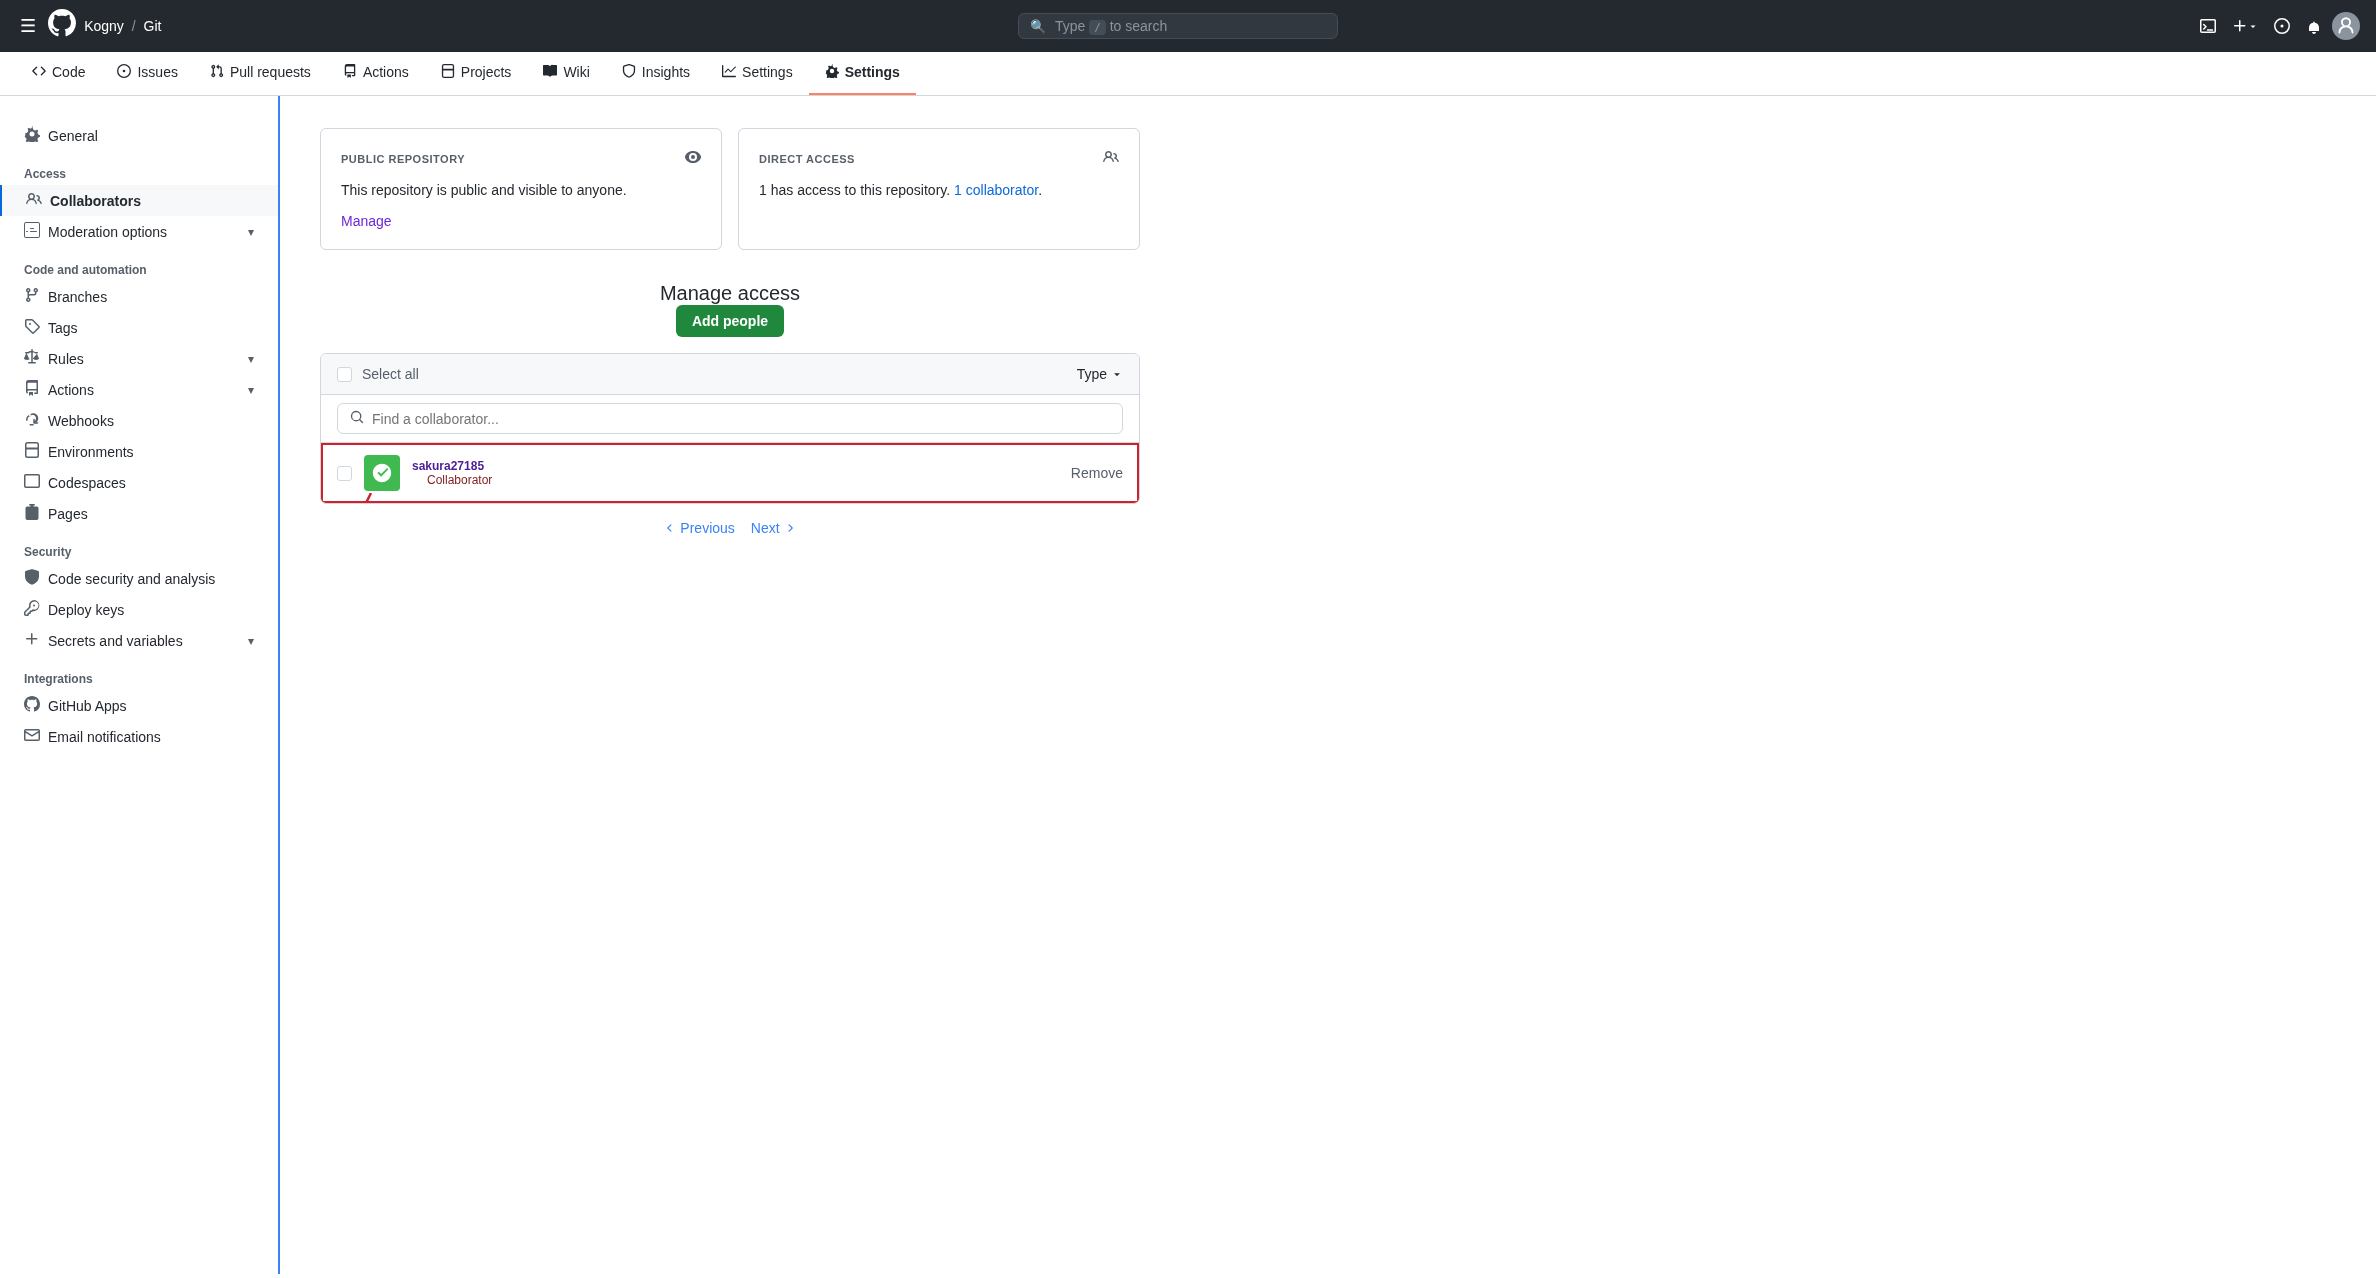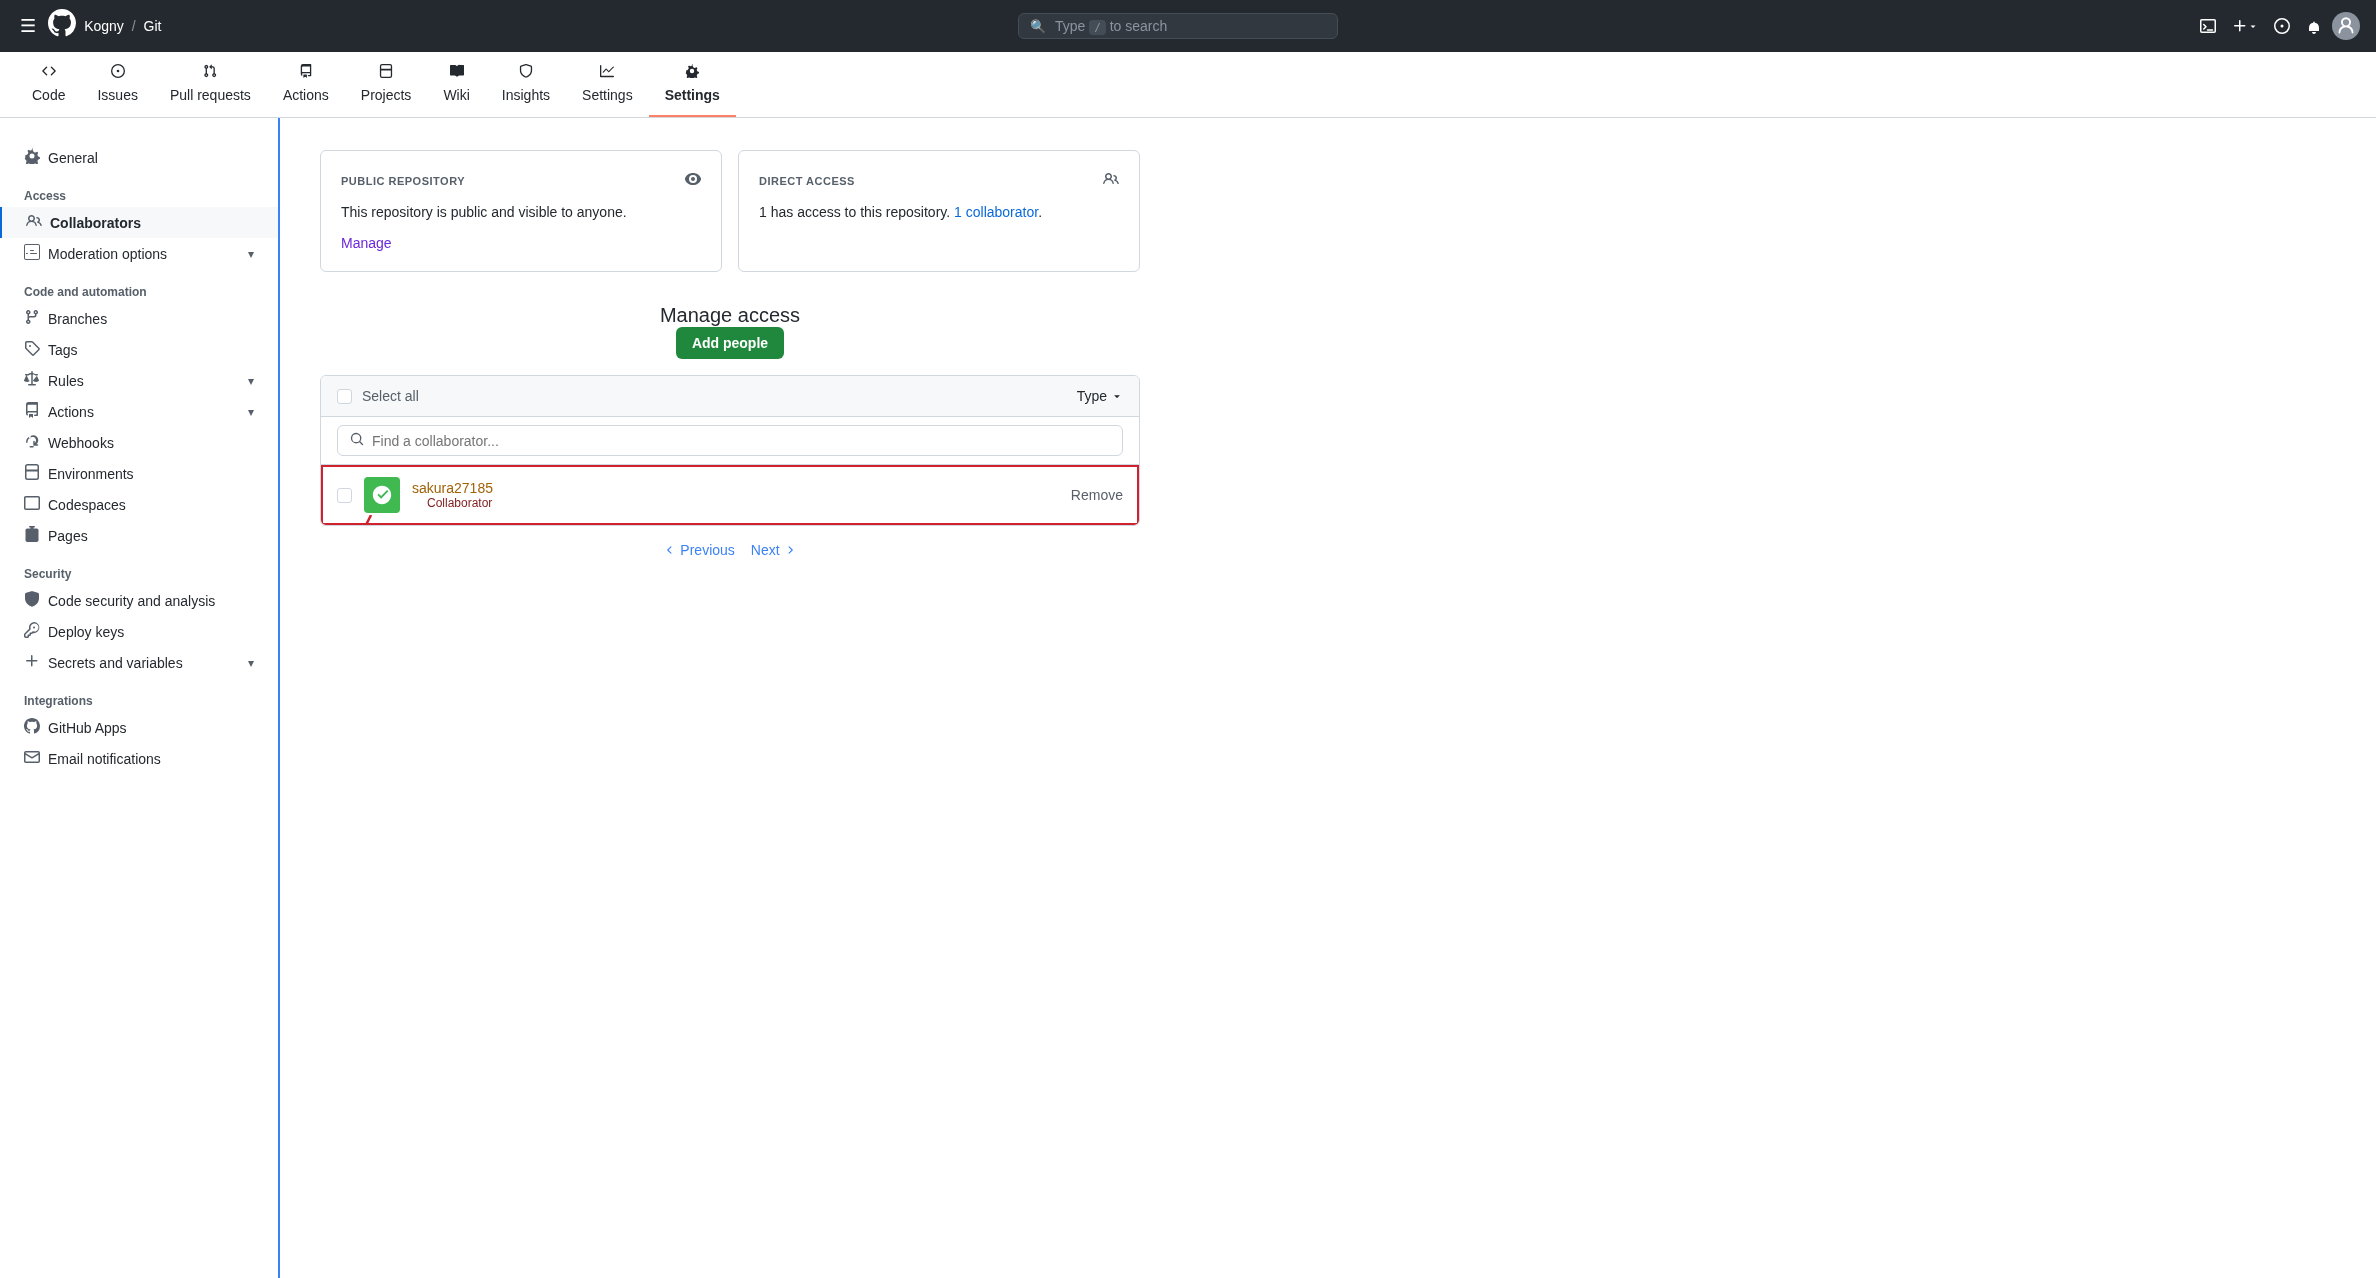--- a/index.html
+++ b/index.html
@@ -22,21 +22,21 @@
     }
     .search-bar .search-icon { font-size: 13px; }
     .search-bar .search-text { flex: 1; font-size: 14px; color: #8b949e; }
     .search-bar .kbd { background: #444c56; border-radius: 4px; padding: 1px 5px; font-size: 11px; color: #8b949e; }
     .top-nav-right { display: flex; align-items: center; gap: 4px; margin-left: auto; }
     .nav-icon-btn { background: none; border: none; color: #fff; font-size: 16px; cursor: pointer; padding: 6px; border-radius: 4px; display: flex; align-items: center; }
     .avatar { width: 28px; height: 28px; border-radius: 50%; background: #8b949e; display: flex; align-items: center; justify-content: center; color: white; font-size: 12px; cursor: pointer; overflow: hidden; }
 
     
     .repo-tabs { display: flex; align-items: center; border-bottom: 1px solid #d0d7de; padding: 0 16px; background: #fff; gap: 0; }
-    .repo-tab { display: flex; align-items: center; gap: 6px; padding: 12px 16px; color: #24292f; text-decoration: none; font-size: 14px; border-bottom: 2px solid transparent; cursor: pointer; flex-direction: column; }
+    .repo-tab { display: flex; align-items: flex-start; gap: 6px; padding: 12px 16px; color: #24292f; text-decoration: none; font-size: 14px; border-bottom: 2px solid transparent; cursor: pointer; }
     .repo-tab.active { border-bottom: 2px solid #fd8166; font-weight: 600; }
     .repo-tab .tab-icon { font-size: 14px; }
 
     
     .main-layout { display: flex; min-height: calc(100vh - 100px); }
 
     
     .sidebar { width: 280px; padding: 24px 0; border-right: 2px solid #3b82f6; flex-shrink: 0; }
     .sidebar-item { display: flex; align-items: center; gap: 8px; padding: 6px 24px; color: #24292f; cursor: pointer; font-size: 14px; text-decoration: none; }
     .sidebar-item.active { font-weight: 600; border-left: 2px solid #0969da; background: #f6f8fa; }
@@ -73,21 +73,21 @@
     .collaborator-search { padding: 8px 16px; border-bottom: 1px solid #d0d7de; background: #fff; }
     .search-input-wrapper { display: flex; align-items: center; gap: 8px; border: 1px solid #d0d7de; border-radius: 6px; padding: 6px 12px; background: #fff; }
     .search-input-wrapper input { border: none; outline: none; font-size: 14px; flex: 1; color: #24292f; }
     .search-input-wrapper .search-icon { color: #57606a; font-size: 14px; }
 
     
     .collaborator-row { display: flex; align-items: center; padding: 12px 16px; border-bottom: 1px solid #d0d7de; gap: 12px; }
     .collaborator-row:last-child { border-bottom: none; }
     .collab-avatar { width: 36px; height: 36px; border-radius: 4px; background: #3fb950; display: flex; align-items: center; justify-content: center; font-size: 18px; flex-shrink: 0; }
     .collab-info { flex: 1; }
-    .collab-name { font-size: 14px; font-weight: 400; color: #a16207; }
+    .collab-name { font-size: 12px; font-weight: 700; color: #4c1d95; }
     .collab-role { font-size: 12px; color: #7f1d1d; margin-left: 15px; }
     .remove-btn { background: none; border: none; color: #57606a; font-size: 14px; cursor: pointer; }
 
     
     .collaborator-row.highlighted { outline: 2px solid #cf222e; outline-offset: -2px; position: relative; }
 
     
     .pagination { display: flex; justify-content: center; gap: 16px; margin-top: 16px; }
     .page-btn { display: flex; align-items: center; gap: 4px; color: #3b82f6; background: none; border: none; cursor: pointer; font-size: 14px; }
 

